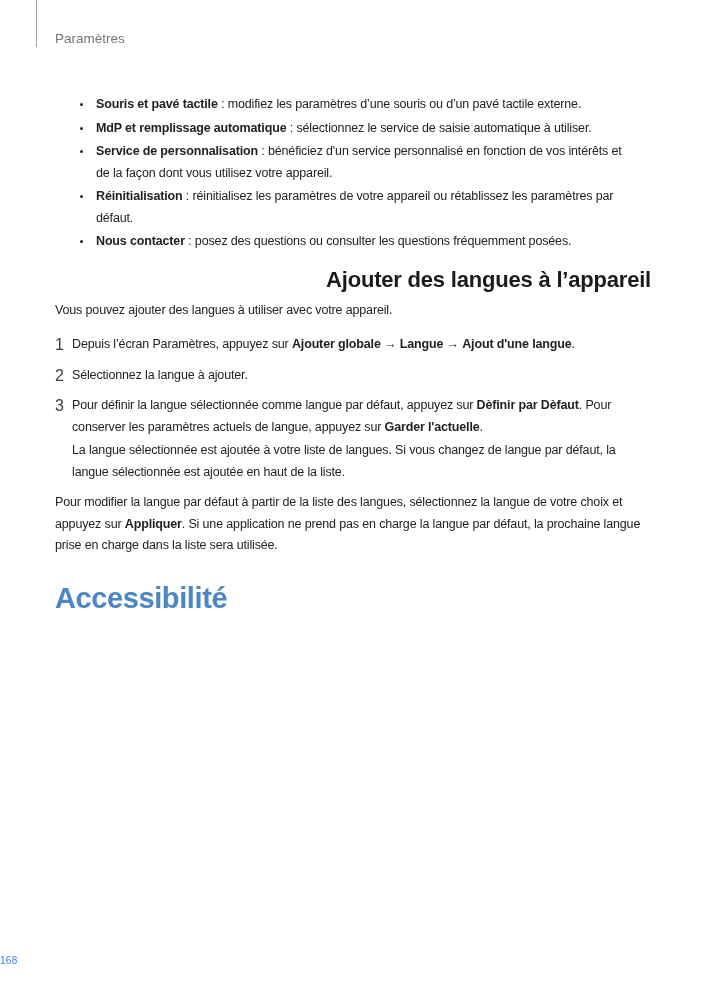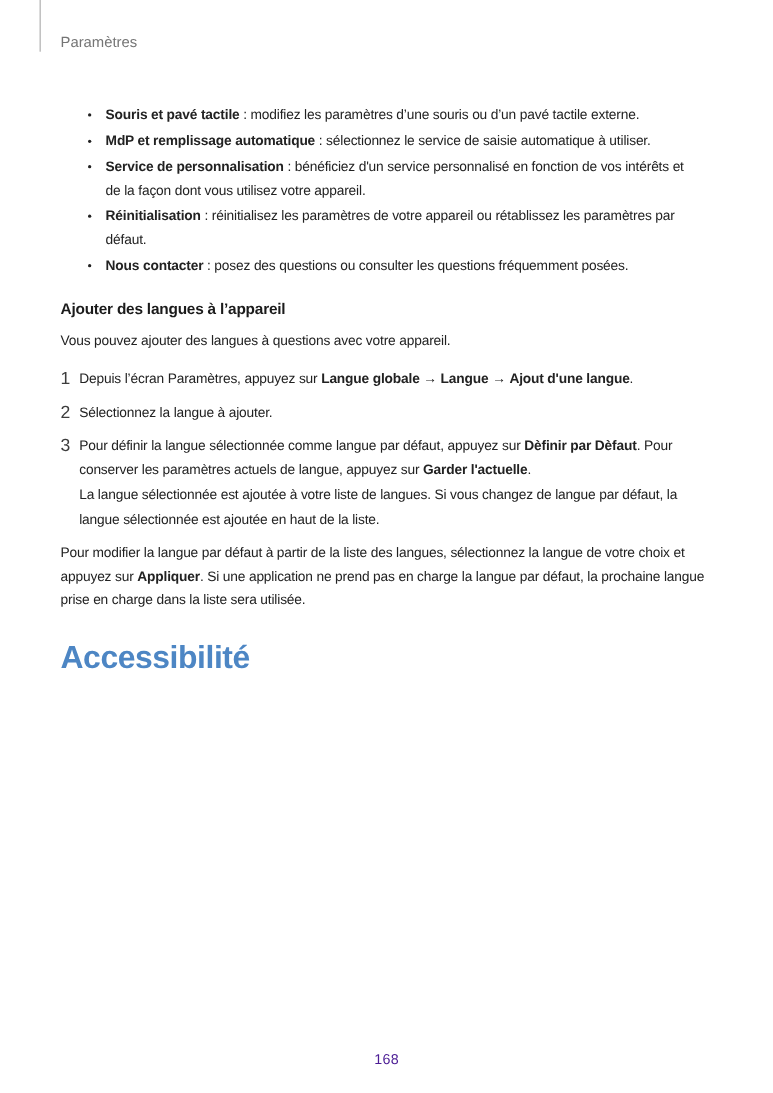--- a/index.html
+++ b/index.html
@@ -32,23 +32,24 @@
   .link{color:#4d86c4;}
   
   .bullets{list-style:none;margin:16px;padding:0;}
   .bullets li{position:relative;padding-left:25px;margin-bottom:2px;}
   .bullets li::before{
     content:"";position:absolute;left:9px;top:9px;
     width:3px;height:3px;border-radius:50%;background:#222;
   }
   
   .h2{
-    font-size:14px;font-weight:bold;color:#1b1b1b;
+    font-size:22px;font-weight:bold;color:#1b1b1b;
     line-height:22px;letter-spacing:-0.2px;
     margin:15px 0 0 0;
+    text-align:right;
   }
   .intro{margin:9px 0 0 0;}
   
   .steps{margin-top:13px;}
   .step{display:flex;margin-bottom:9px;}
   .step-number{
     flex:none;width:17px;
     font-size:16px;line-height:21px;color:#3d3d3d;
   }
   .step-body{flex:1;}
@@ -66,22 +67,22 @@
   .dots-icon{
     font-weight:bold;color:#1b1b1b;
     display:inline-block;
     font-size:14px;
     transform:scaleY(1.1);
     padding:0 1px;
   }
   
   .footer{
     position:absolute;left:0;right:0;top:955px;
-    text-align:center;
-    font-size:13px;color:#4c1d95;letter-spacing:0.3px;
+    text-align:left;
+    font-size:10px;color:#3b82f6;letter-spacing:0.3px;
   }
 </style>
 </head>
 <body>
 
 <div class="page">
 
   <div class="doc-header">
     <span class="hdr-title">Paramètres</span>
   </div>
@@ -91,28 +92,28 @@
     <ul class="bullets">
       <li><span class="b">Souris et pavé tactile</span><span> : modifiez les paramètres d’une souris ou d’un pavé tactile externe.</span></li>
       <li><span class="b">MdP et remplissage automatique</span><span> : sélectionnez le service de saisie automatique à utiliser.</span></li>
       <li><span class="b">Service de personnalisation</span><span> : bénéficiez d'un service personnalisé en fonction de vos intérêts et de la façon dont vous utilisez votre appareil.</span></li>
       <li><span class="b">Réinitialisation</span><span> : réinitialisez les paramètres de votre appareil ou rétablissez les paramètres par défaut.</span></li>
       <li><span class="b">Nous contacter</span><span> : posez des questions ou consulter les questions fréquemment posées.</span></li>
     </ul>
 
     <h2 class="h2">Ajouter des langues à l’appareil</h2>
 
-    <p class="intro">Vous pouvez ajouter des langues à questions avec votre appareil.</p>
+    <p class="intro">Vous pouvez ajouter des langues à utiliser avec votre appareil.</p>
 
     <div class="steps">
 
       <div class="step">
         <div class="step-number">1</div>
         <div class="step-body">
-          <p><span>Depuis l’écran Paramètres, appuyez sur </span><span class="b">Langue globale</span><span> → </span><span class="b">Langue</span><span> → </span><span class="b">Ajout d'une langue</span><span>.</span></p>
+          <p><span>Depuis l’écran Paramètres, appuyez sur </span><span class="b">Ajouter globale</span><span> → </span><span class="b">Langue</span><span> → </span><span class="b">Ajout d'une langue</span><span>.</span></p>
         </div>
       </div>
 
       <div class="step">
         <div class="step-number">2</div>
         <div class="step-body">
           <p><span>Sélectionnez la langue à ajouter.</span></p>
         </div>
       </div>
 

